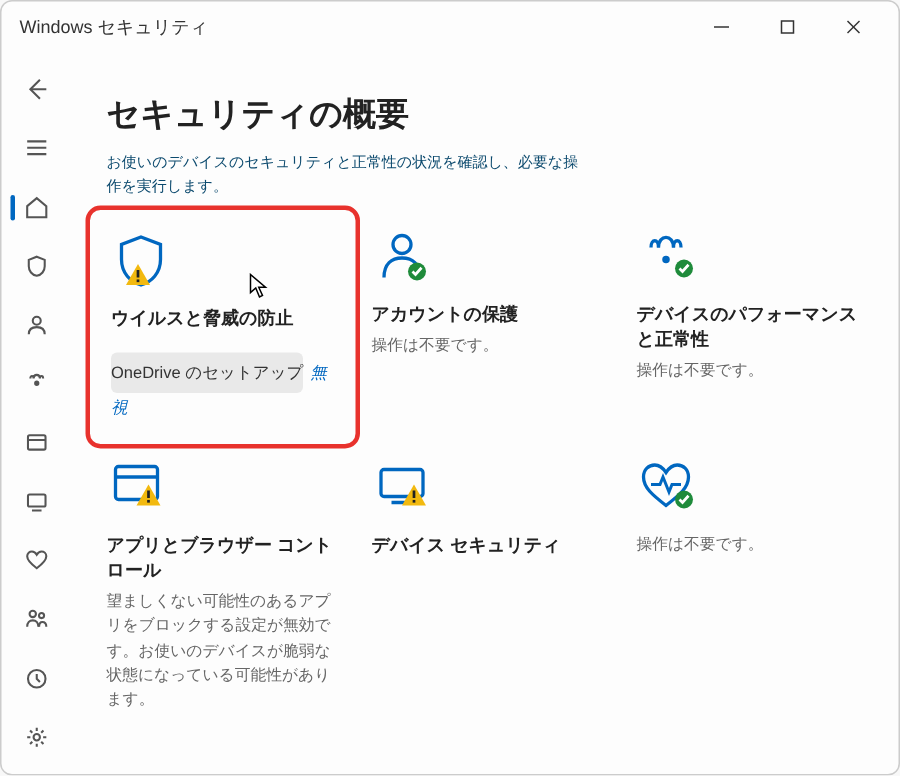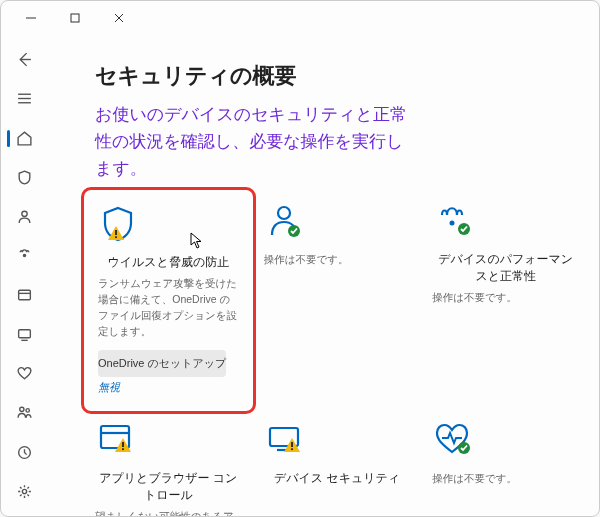--- a/index.html
+++ b/index.html
@@ -3,46 +3,47 @@
 <meta charset="utf-8">
 <style>
   * { box-sizing: border-box; margin: 0; padding: 0; }
   html, body { width: 600px; height: 517px; overflow: hidden; font-family: "Yu Gothic UI", "Segoe UI", Meiryo, sans-serif; background: #f8f8f8; }
   .window { width: 600px; height: 517px; background: #fdfdfd; border: 1px solid #ccc; border-radius: 8px; position: relative; display: flex; flex-direction: column; }
   .titlebar { height: 34px; display: flex; align-items: center; padding: 0 8px; }
   .titlebar .title { font-size: 12px; color: #333; flex: 1; padding-left: 4px; }
   .winbtns { display: flex; gap: 0; }
   .winbtn { width: 44px; height: 28px; display: flex; align-items: center; justify-content: center; color: #333; }
   .winbtn svg { width: 10px; height: 10px; }
-  .body { flex: 1; display: flex; min-height: 0; gap: 24px; }
+  .body { flex: 1; display: flex; min-height: 0; }
   .sidebar { width: 46px; display: flex; flex-direction: column; align-items: center; padding-top: 8px; gap: 6px; }
   .navitem { width: 36px; height: 34px; display: flex; align-items: center; justify-content: center; border-radius: 4px; color: #555; position: relative; }
   .navitem.active::before { content: ""; position: absolute; left: 1px; top: 8px; bottom: 8px; width: 3px; background: #0067c0; border-radius: 2px; }
   .navitem svg { width: 17px; height: 17px; }
   .sidebar-bottom { margin-top: auto; margin-bottom: 8px; }
   .content { flex: 1; overflow: hidden; padding: 26px 20px 0 24px; }
   .page-title { font-size: 22px; font-weight: 600; color: #222; margin-bottom: 10px; }
-  .page-sub { font-size: 17px; color: #6d28d9; line-height: 1.6; max-width: 320px; margin-bottom: 18px; }
+  .page-sub { font-size: 10px; color: #0c4a6e; line-height: 1.6; max-width: 320px; margin-bottom: 18px; }
   .grid { display: grid; grid-template-columns: repeat(3, 1fr); column-gap: 22px; row-gap: 22px; }
   .card { display: flex; flex-direction: column; }
   .card .icon { height: 40px; margin-bottom: 10px; display: flex; align-items: flex-end; }
-  .card-title { font-size: 12px; font-weight: 400; color: #222; margin-bottom: 4px; text-align: center; }
+  .card-title { font-size: 12px; font-weight: 700; color: #222; margin-bottom: 4px; }
   .card-desc { font-size: 10.5px; color: #666; line-height: 1.55; }
   .card-btn { margin-top: 10px; align-self: flex-start; background: #e9e9e9; border: none; border-radius: 4px; padding: 6px 0; font-size: 11px; color: #333; }
   .card-link { font-size: 11px; color: #0067c0; font-style: italic; }
   .highlight { border: 3px solid #e8322d; border-radius: 10px; padding: 14px 14px 16px 14px; margin: -14px -14px -16px -14px; position: relative; }
   .cursor { position: absolute; top: 42px; left: 106px; }
   .cursor svg { width: 14px; height: 18px; }
 </style>
 </head>
 <body>
 
 <div class="window">
 
   <div class="titlebar">
+    <div class="title">Windows セキュリティ</div>
     <div class="winbtns">
       <div class="winbtn">
         <svg viewBox="0 0 10 10">
             <line x1="0" y1="5" x2="10" y2="5" stroke="currentColor" stroke-width="1"></line>
           </svg>
       </div>
       <div class="winbtn">
         <svg viewBox="0 0 10 10">
             <rect x="1" y="1" width="8" height="8" fill="none" stroke="currentColor" stroke-width="1"></rect>
           </svg>
@@ -150,35 +151,35 @@
                   <rect x="7.1" y="10.3" width="1.8" height="1.8" fill="#222"></rect>
                 </g>
               </svg>
             </div>
             <div class="cursor">
               <svg viewBox="0 0 14 18">
                   <path d="M1 1 L1 13 L4.5 10 L7 16 L9 15 L6.5 9.5 L11 9.5 Z" fill="#fff" stroke="#000" stroke-width="1"></path>
                 </svg>
             </div>
             <div class="card-title">ウイルスと脅威の防止</div>
-            <div class="card-desc">ランサムウェア攻撃を受けた場合に備えて、OneDrive のファイル回復オプションを設定します。</div>
             <button class="card-btn">OneDrive のセットアップ</button>
             <a class="card-link">無視</a>
           </div>
         </div>
 
         <div class="card">
           <div class="icon">
             <svg width="40" height="40" viewBox="0 0 40 40">
               <circle cx="20" cy="12" r="6" fill="none" stroke="#0067c0" stroke-width="2.2"></circle>
               <path d="M8 34 C8 25 13 21 20 21 C27 21 32 25 32 34" fill="none" stroke="#0067c0" stroke-width="2.2"></path>
               <circle cx="30" cy="30" r="6" fill="#1f8b3b"></circle>
               <path d="M27 30 L29 32 L33 27.5" fill="none" stroke="#fff" stroke-width="1.8"></path>
             </svg>
           </div>
+          <div class="card-title">アカウントの保護</div>
           <div class="card-desc">操作は不要です。</div>
         </div>
 
         <div class="card">
           <div class="icon">
             <svg width="44" height="40" viewBox="0 0 44 40">
               <g fill="none" stroke="#0067c0" stroke-width="2.2">
                 <path d="M10 14 C10 8 15 8 15 14"></path>
                 <path d="M15 14 C15 5 25 5 25 14"></path>
                 <path d="M25 14 C25 8 30 8 30 14"></path>

